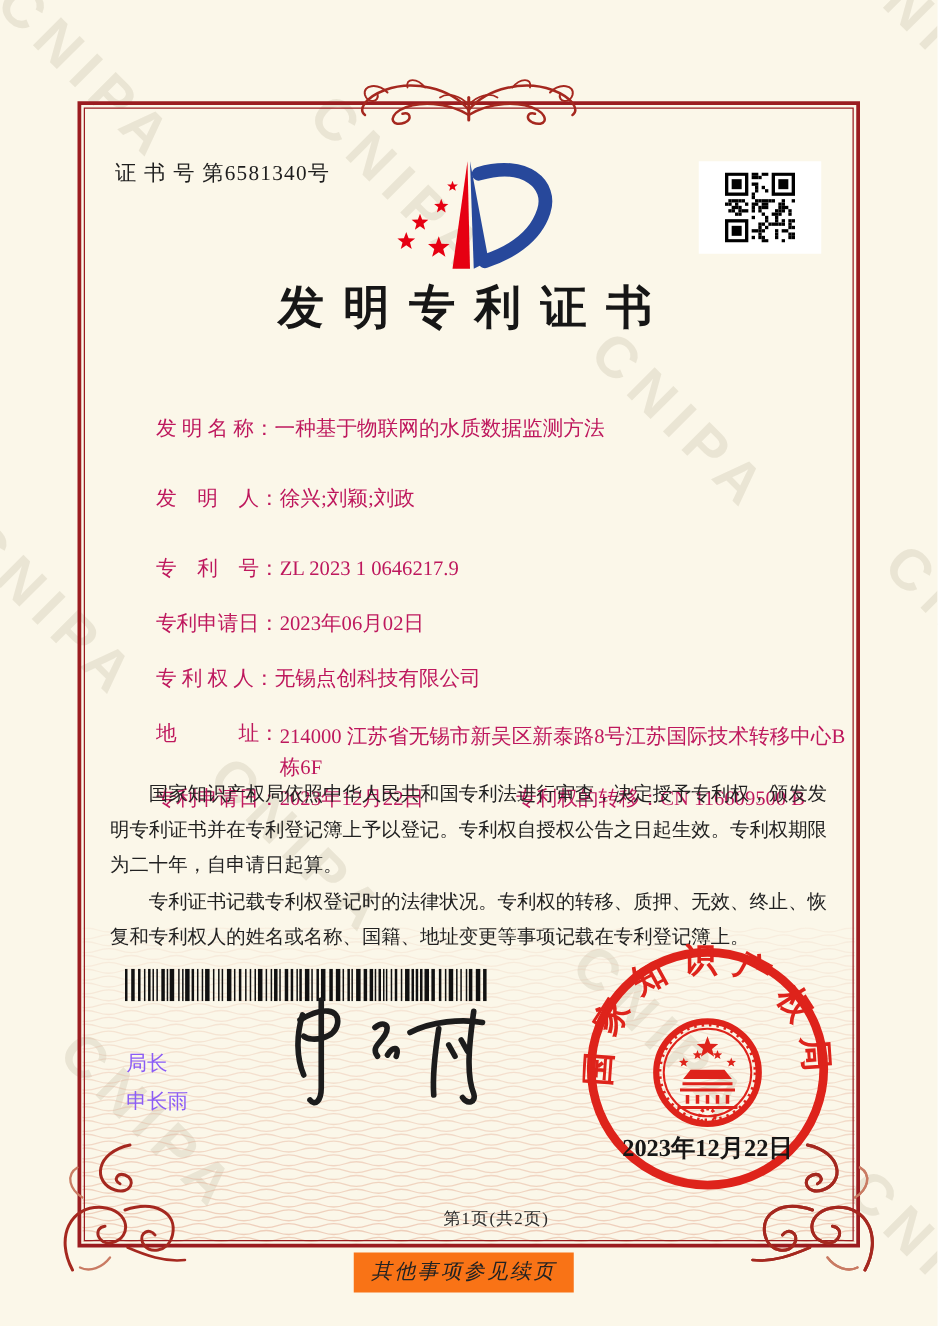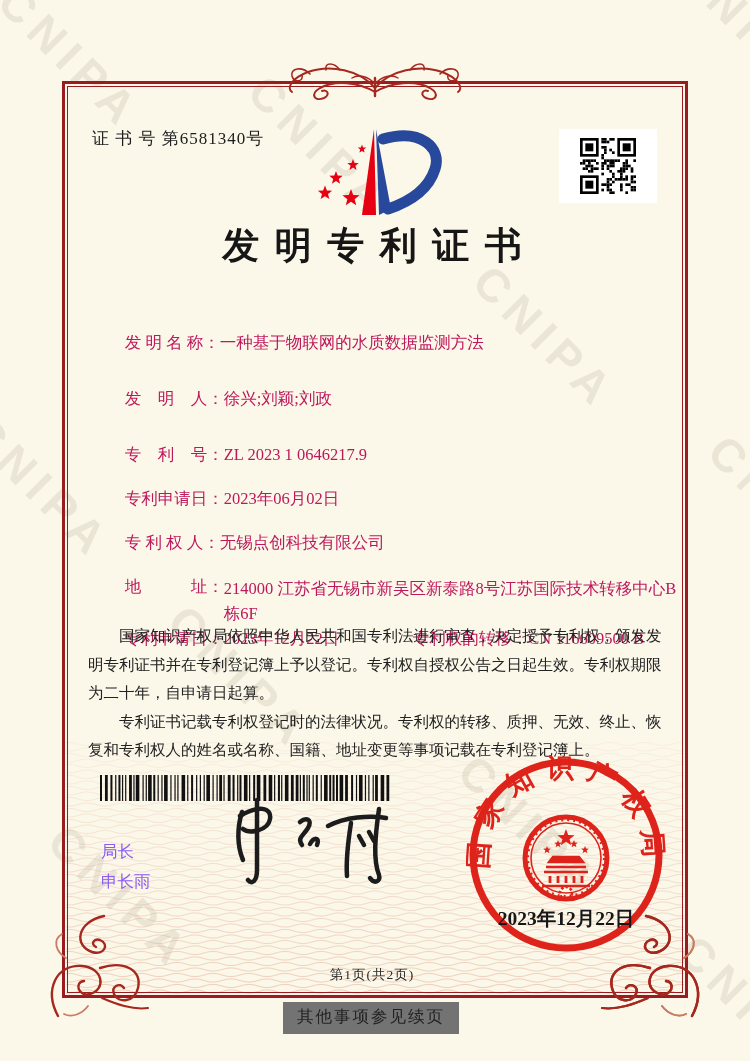--- a/index.html
+++ b/index.html
@@ -37,23 +37,23 @@
          color:#222;}
   .legal p{margin:0;text-indent:2em;}
 
   .barcode{position:absolute;left:100px;top:775px;}
   .officer{position:absolute;left:101px;top:836px;font-family:"Liberation Sans","DejaVu Sans",sans-serif;
            font-size:16.5px;color:#8b5cf6;line-height:30px;}
   .signature{position:absolute;left:212px;top:792px;}
   .seal{position:absolute;left:466px;top:755px;}
 
   .page-num{position:absolute;left:62px;top:966px;width:620px;text-align:center;
-            font-size:13.5px;color:#2a2a2a;letter-spacing:1px;}
-  .footer-note{position:absolute;left:283px;top:1002px;background:#737373;
-               padding:4px 14px 6px;font-size:16.5px;color:#222;letter-spacing:2px;}
+            font-size:13.5px;color:#2a2a2a;letter-spacing:1px;padding-left:25px;}
+  .footer-note{position:absolute;left:283px;top:1002px;background:#f97316;
+               padding:4px 14px 6px;font-size:16.5px;font-style:italic;color:#222;letter-spacing:2px;}
 </style>
 </head>
 <body>
 
 <div class="page">
 
   <span class="wm" style="left:-20px;top:30px">CNIPA</span>
   <span class="wm" style="left:230px;top:120px">CNIPA</span>
   <span class="wm" style="left:660px;top:0px">CNIPA</span>
   <span class="wm" style="left:455px;top:310px">CNIPA</span>

